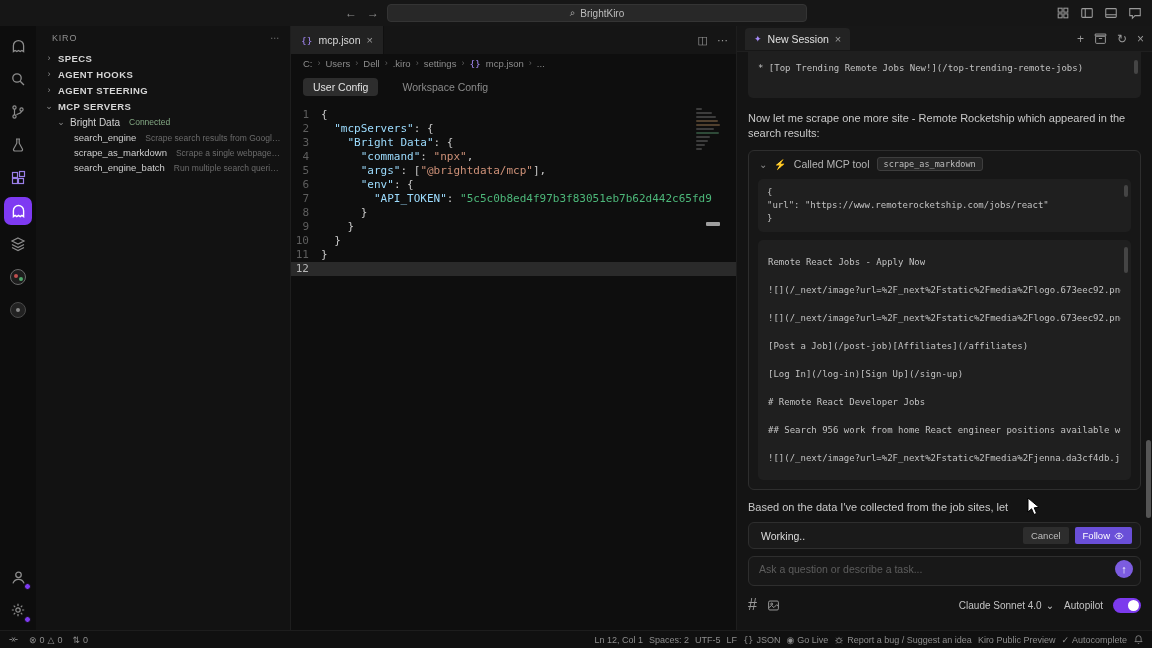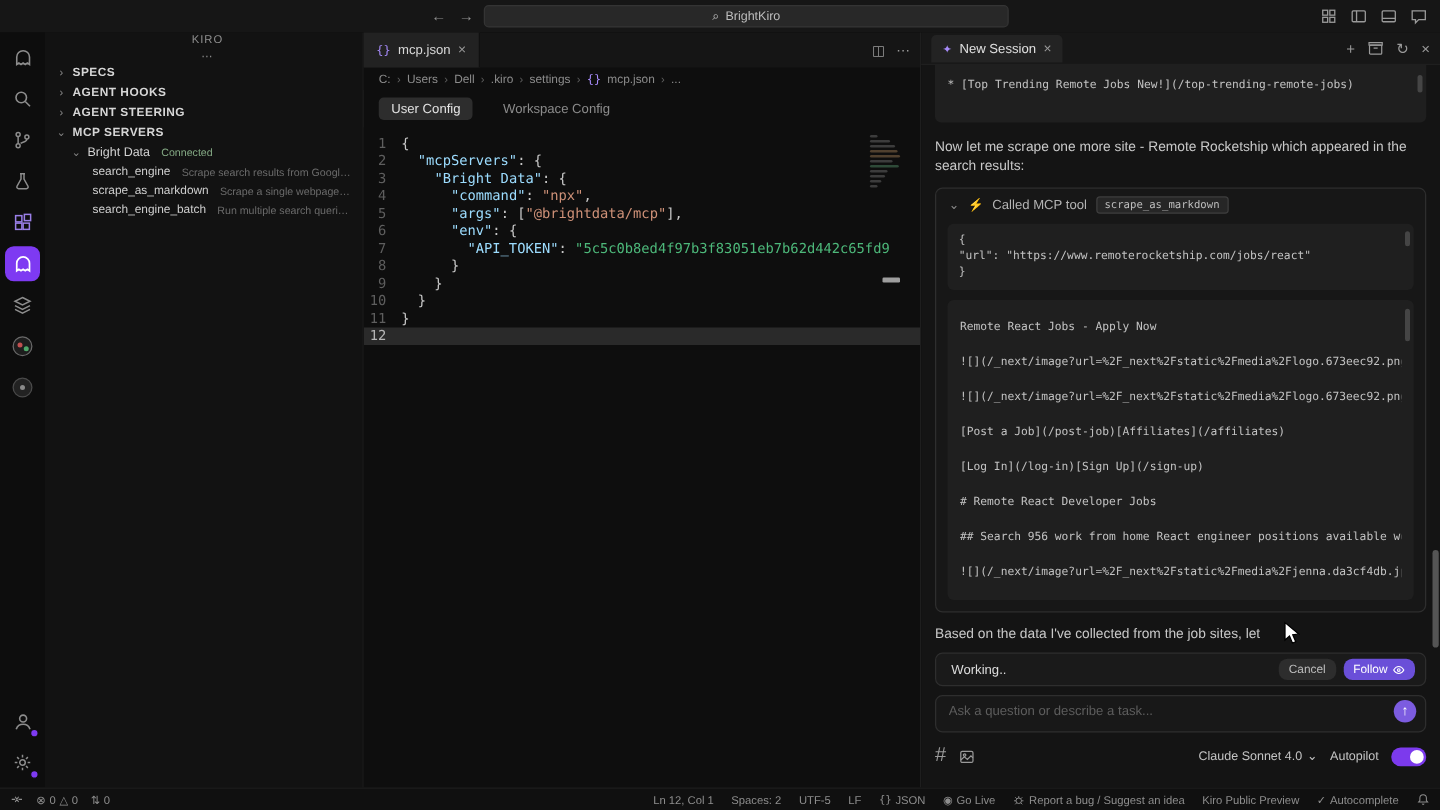--- a/index.html
+++ b/index.html
@@ -24,21 +24,21 @@
   .ab-icon.active { background:#7e3af2; border-radius:7px; color:#fff; }
   .ab-icon.tint { color:#9a7fe8; }
   .ab-spacer { flex:1; }
   .badge-dot { position:absolute; right:1px; bottom:1px; width:7px; height:7px; border-radius:50%; background:#7e3af2; border:1px solid #0d0d0d; }
   .logo-circle { width:16px; height:16px; border-radius:50%; background:#1d1d1d; border:1.5px solid #6a6a6a; position:relative; }
   .logo-circle.c2 { border-color:#4a4a4a; background:#222; }
   .logo-circle i { position:absolute; width:4px; height:4px; border-radius:50%; }
 
   
   .sidebar { width:254px; background:#121212; display:flex; flex-direction:column; font-size:10px; }
-  .side-header { height:24px; display:flex; align-items:center; padding:0 10px 0 16px; color:#8f8f8f; font-size:9px; letter-spacing:.8px;flex-direction:column; }
+  .side-header { height:24px; display:flex; align-items:center; padding:0 10px 0 16px; color:#8f8f8f; font-size:9px; letter-spacing:.8px; }
   .side-header .grow { flex:1; }
   .side-row { height:16px; display:flex; align-items:center; padding-left:8px; gap:4px; color:#d2d2d2; cursor:default; white-space:nowrap; }
   .side-row .chev { width:10px; color:#8a8a8a; font-size:9px; text-align:center; }
   .section-label { font-weight:bold; font-size:9.5px; letter-spacing:.4px; color:#d6d6d6; }
   .server-row { padding-left:20px; }
   .server-status { font-size:8.5px; color:#84a984; margin-left:5px; }
   .tool-row { height:15px; padding-left:38px; overflow:hidden;text-align:right; }
   .tool-name { color:#cfcfcf; font-size:9.5px; flex:none; }
   .tool-desc { color:#6b6b6b; font-size:8.5px; margin-left:5px; overflow:hidden; text-overflow:ellipsis; white-space:nowrap; padding-right:8px; }
 
@@ -83,41 +83,41 @@
   .tool-head .chev { color:#8a8a8a; font-size:10px; }
   .bolt { color:#a78bfa; font-size:10px; }
   .badge { font-family:"DejaVu Sans Mono",monospace; font-size:8.5px; background:#262626; border:1px solid #3e3e3e; color:#bdbdbd; padding:1px 6px; border-radius:3px; }
   .tool-input { margin:2px 9px 8px 9px; padding:7px 9px; }
   .tool-input .mono-line { line-height:13px; }
   .tool-output { margin:0 9px; padding:8px 10px; height:240px; }
   .tool-output .mono-line { line-height:28px; height:28px; }
   .working { margin-top:7px; height:27px; border:1px solid #2e2e2e; border-radius:6px; background:#1a1a1a;
     display:flex; align-items:center; padding:0 8px 0 12px; gap:6px; }
   .working-label { font-size:10.5px; color:#dcdcdc; flex:1; }
-  .btn { font-size:9.5px; border-radius:7px; padding:3px 8px; display:flex; align-items:center; gap:4px; }
+  .btn { font-size:9.5px; border-radius:2px; padding:3px 8px; display:flex; align-items:center; gap:4px; }
   .btn-cancel { background:#2d2d2d; color:#bdbdbd; }
   .btn-follow { background:#6a4fd8; color:#fff; }
   .chinput { margin-top:7px; height:30px; border:1px solid #2e2e2e; border-radius:6px; background:#181818;
     display:flex; align-items:center; padding:0 7px 4px 10px; }
   .chinput input { flex:1; background:transparent; border:none; outline:none; color:#c9c9c9; font-size:10.5px; font-family:"Liberation Sans",sans-serif; }
   .chinput input::placeholder { color:#5d5d5d; }
   .sendbtn { width:18px; height:18px; border-radius:50%; background:#7c5ce0; color:#fff; display:flex; align-items:center; justify-content:center; font-size:11px; }
   .chfoot { margin-top:7px; height:24px; display:flex; align-items:center; gap:10px; color:#9a9a9a; }
   .chfoot .grow { flex:1; }
   .model { font-size:10px; color:#c4c4c4; display:flex; align-items:center; gap:4px; }
   .ap-label { font-size:10px; color:#c4c4c4; }
   .toggle { width:28px; height:15px; border-radius:8px; background:#7c3aed; position:relative; }
   .toggle i { position:absolute; right:2px; top:2px; width:11px; height:11px; border-radius:50%; background:#fff; }
   .panel-scroll { position:absolute; right:1px; top:414px; width:5px; height:78px; background:#555; border-radius:3px; }
 
   
   .statusbar { position:absolute; bottom:0; left:0; right:0; height:18px; background:#101010; border-top:1px solid #1d1d1d;
     display:flex; align-items:center; padding:0 8px; gap:10px; font-size:9px; color:#8e8e8e; white-space:nowrap; }
   .sb-item { display:flex; align-items:center; gap:3px; }
-  .sb-right { margin-left:auto; display:flex; align-items:center; gap:14px; }
+  .sb-right { margin-left:auto; display:flex; align-items:center; gap:6px; }
   .sb-braces { font-family:"DejaVu Sans Mono",monospace; font-size:8.5px; }
 
   .cursor { position:absolute; left:1027px; top:497px; z-index:50; pointer-events:none; }
   svg.ic { display:block; }
 </style>
 </head>
 <body>
 
 <div class="app">
 

